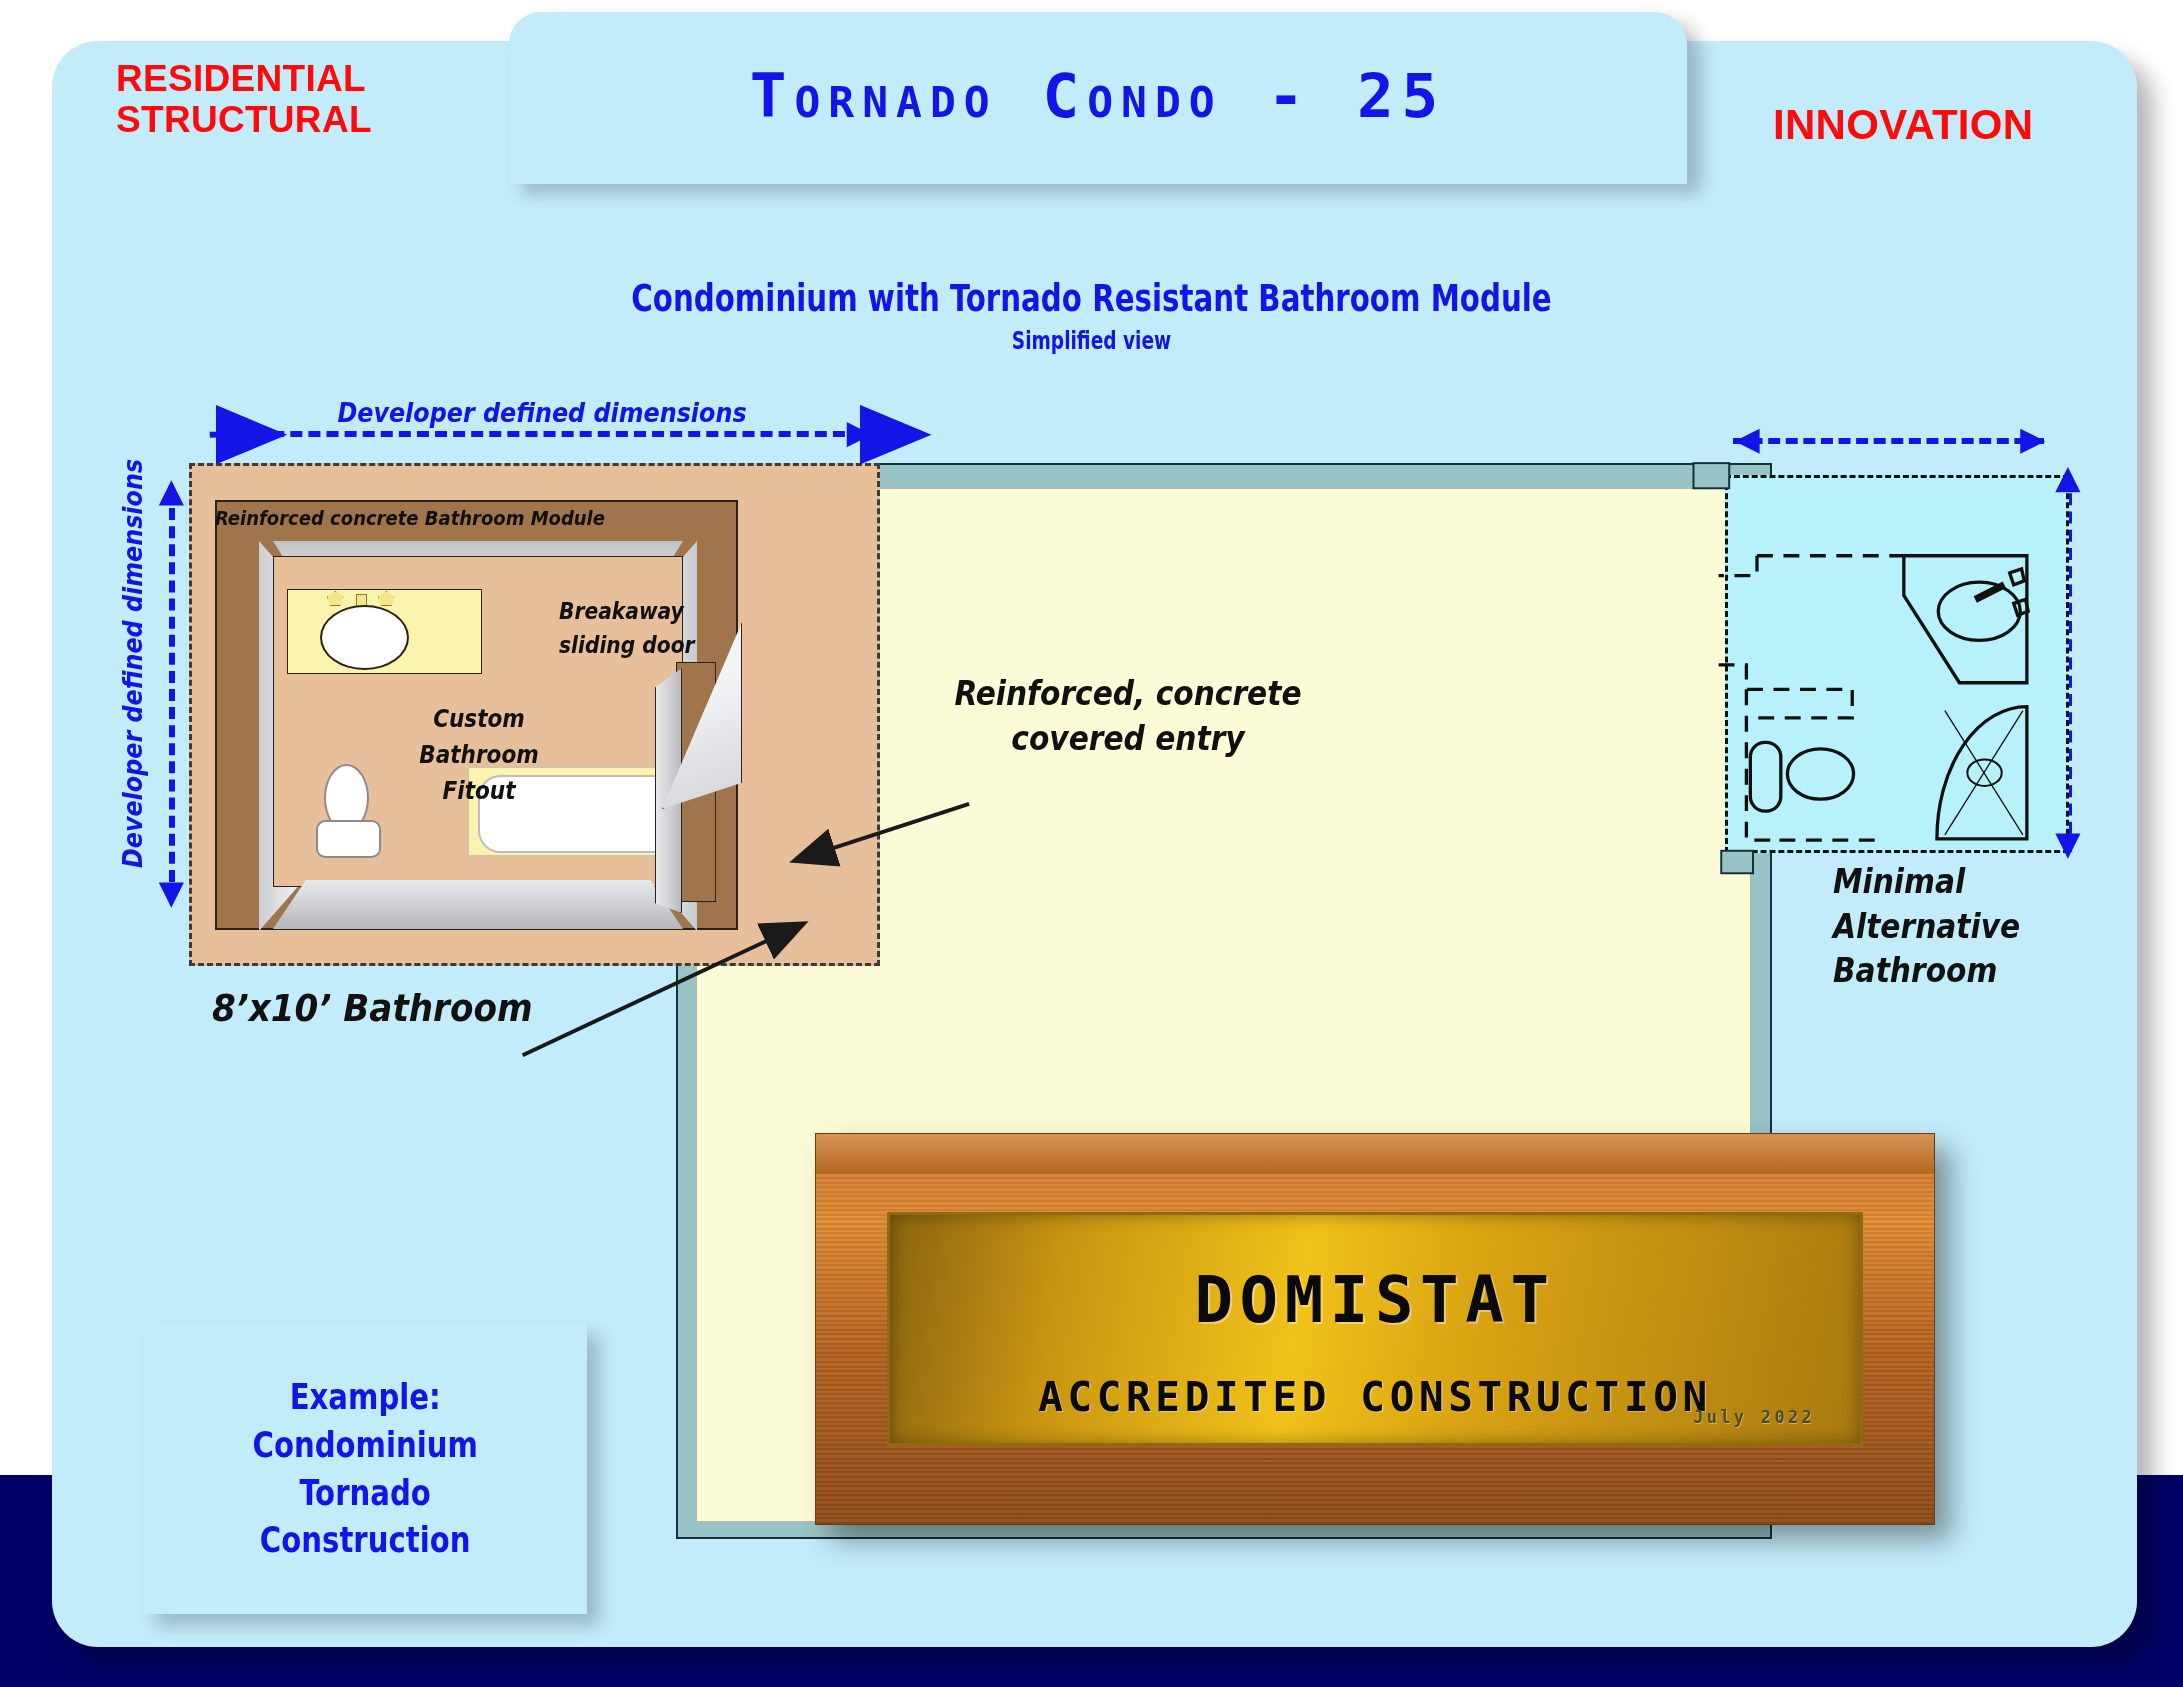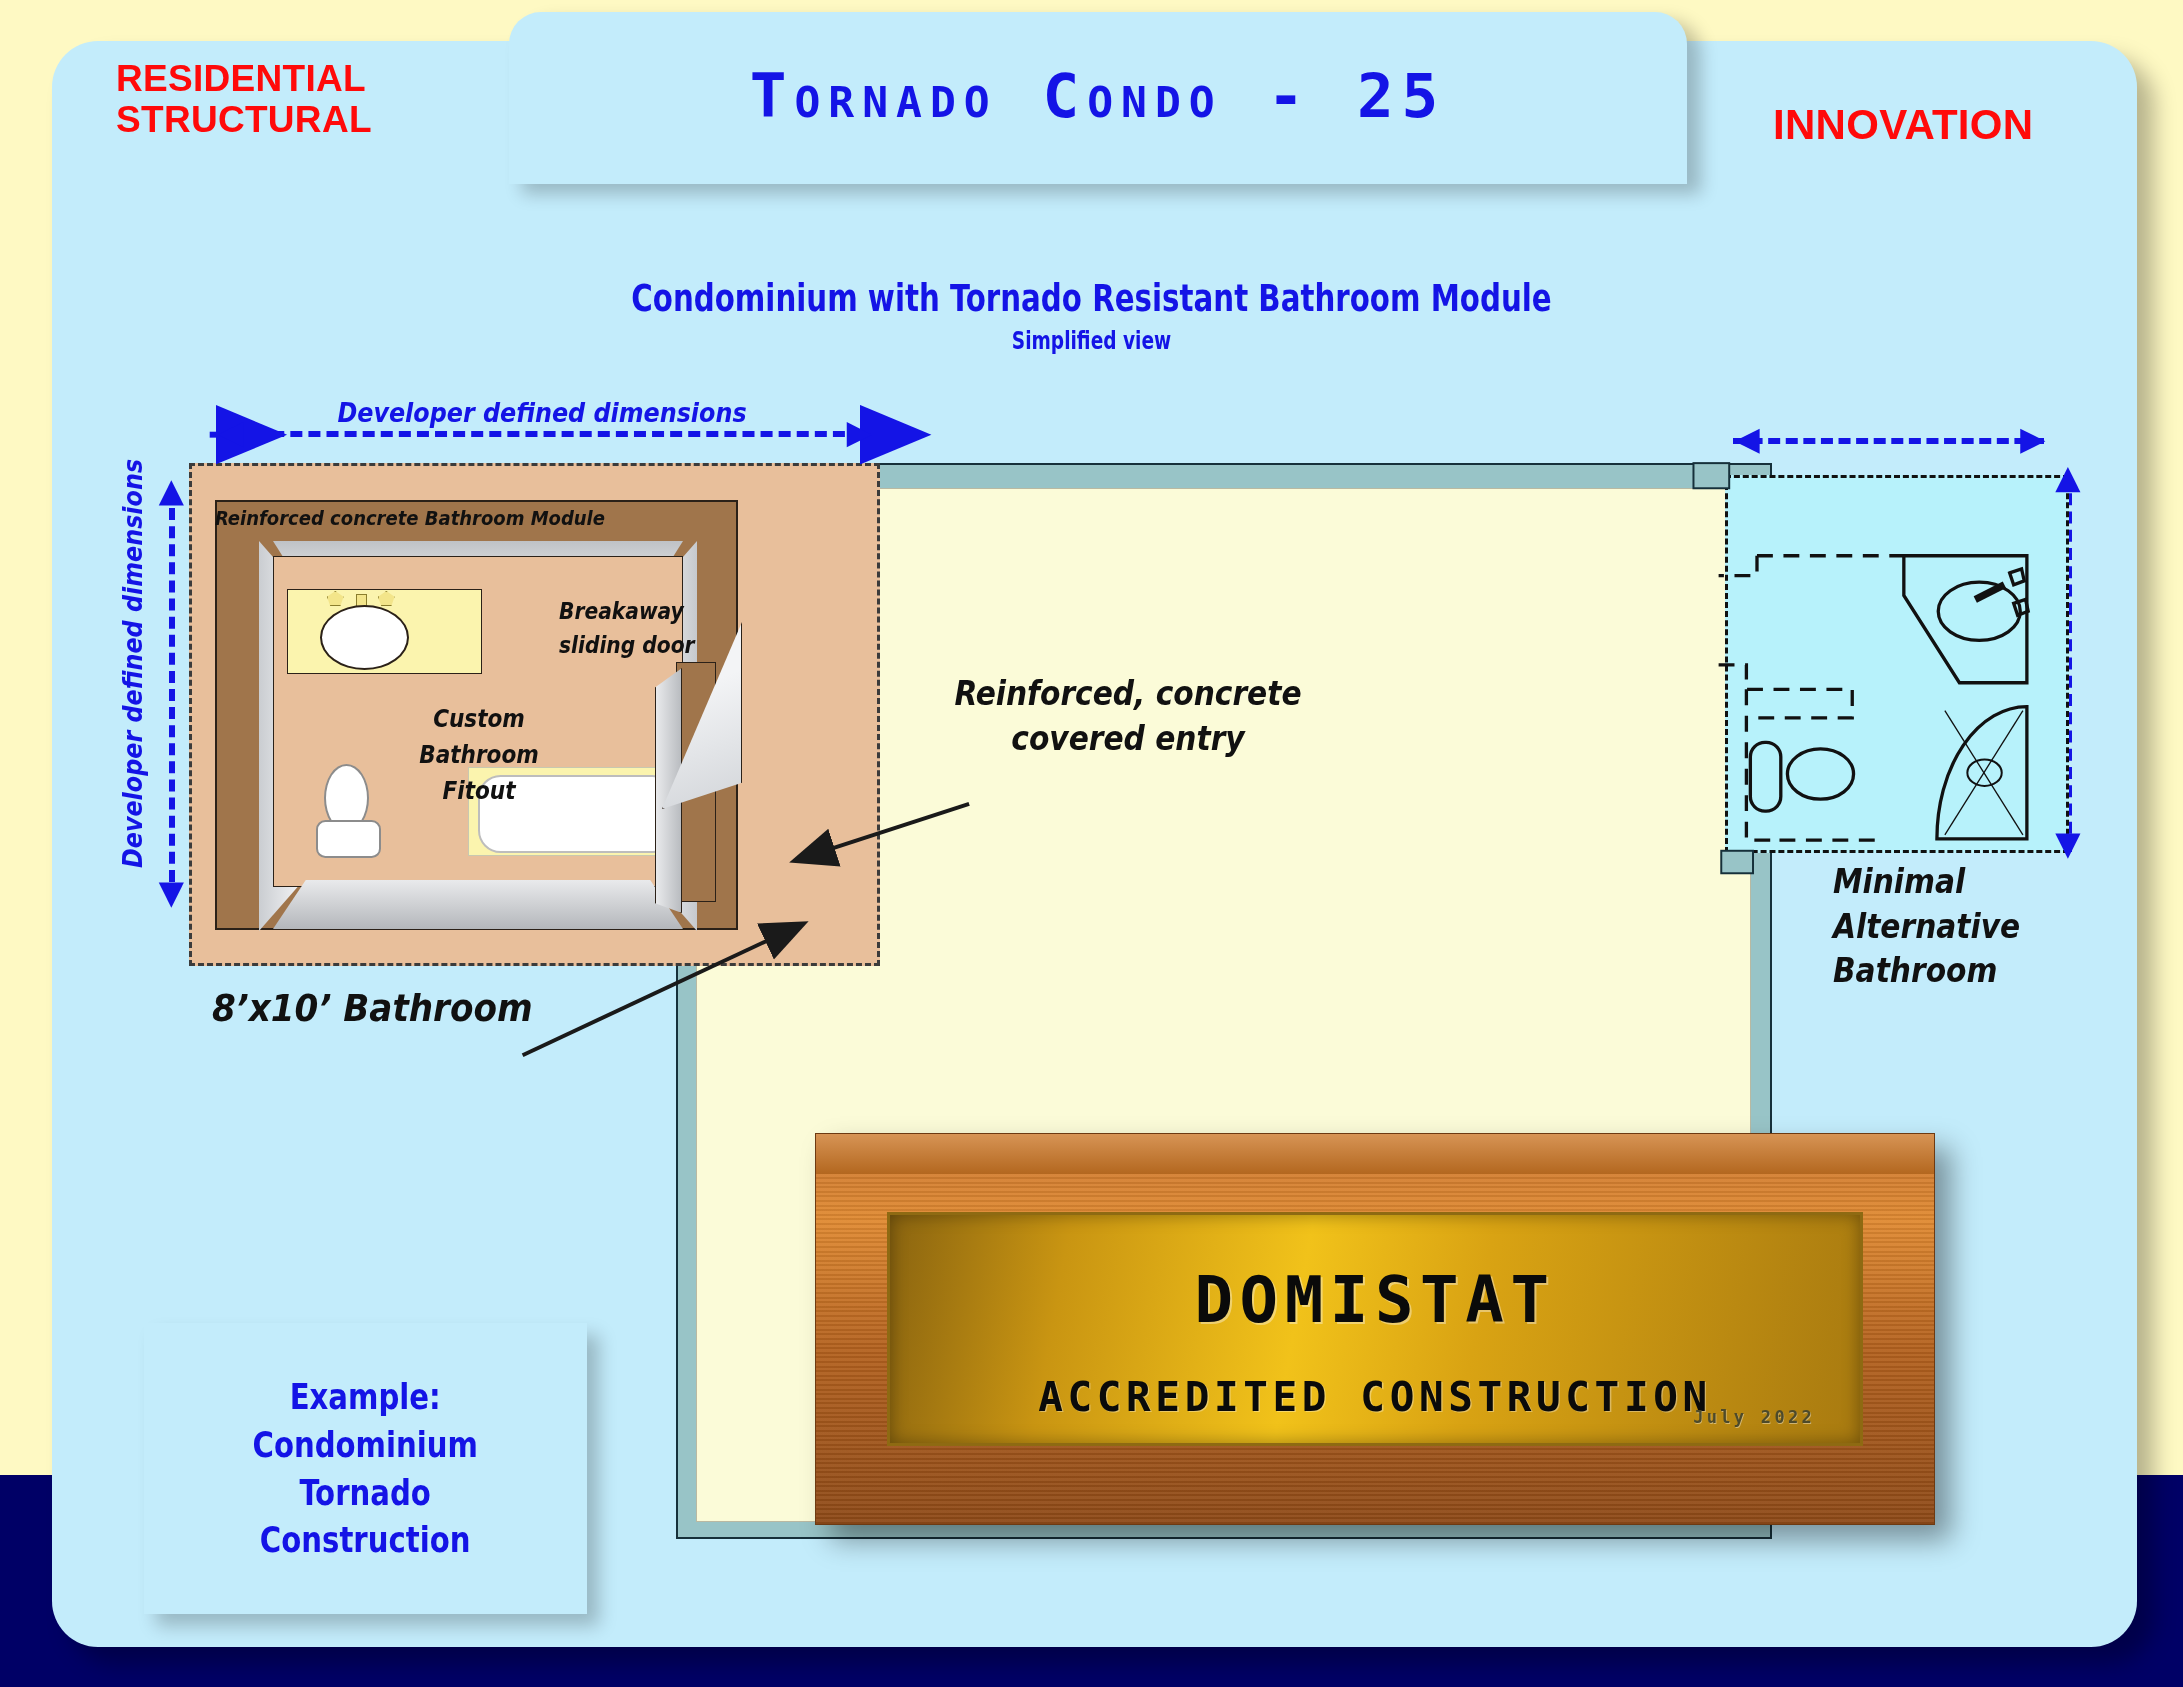--- a/index.html
+++ b/index.html
@@ -6,21 +6,21 @@
   body{
     width:2183px;height:1687px;
     background:#000066;
     font-family:"Liberation Sans",sans-serif;
     overflow:hidden;
     position:relative;
   }
   
   #frame{
     position:absolute;left:0;top:0;width:2183px;height:1475px;
-    background:#fef9c3;
+    background:#ffffff;
     text-decoration:underline;
   }
   #main-panel{
     position:absolute;left:52px;top:41px;width:2085px;height:1606px;
     background:#c3ecfb;
     border-radius:46px 46px 46px 46px;
     box-shadow:17px 17px 22.5px rgba(0,0,0,0.28);
   }
   #title-tab{
     position:absolute;left:509px;top:12px;width:1178px;height:172px;

